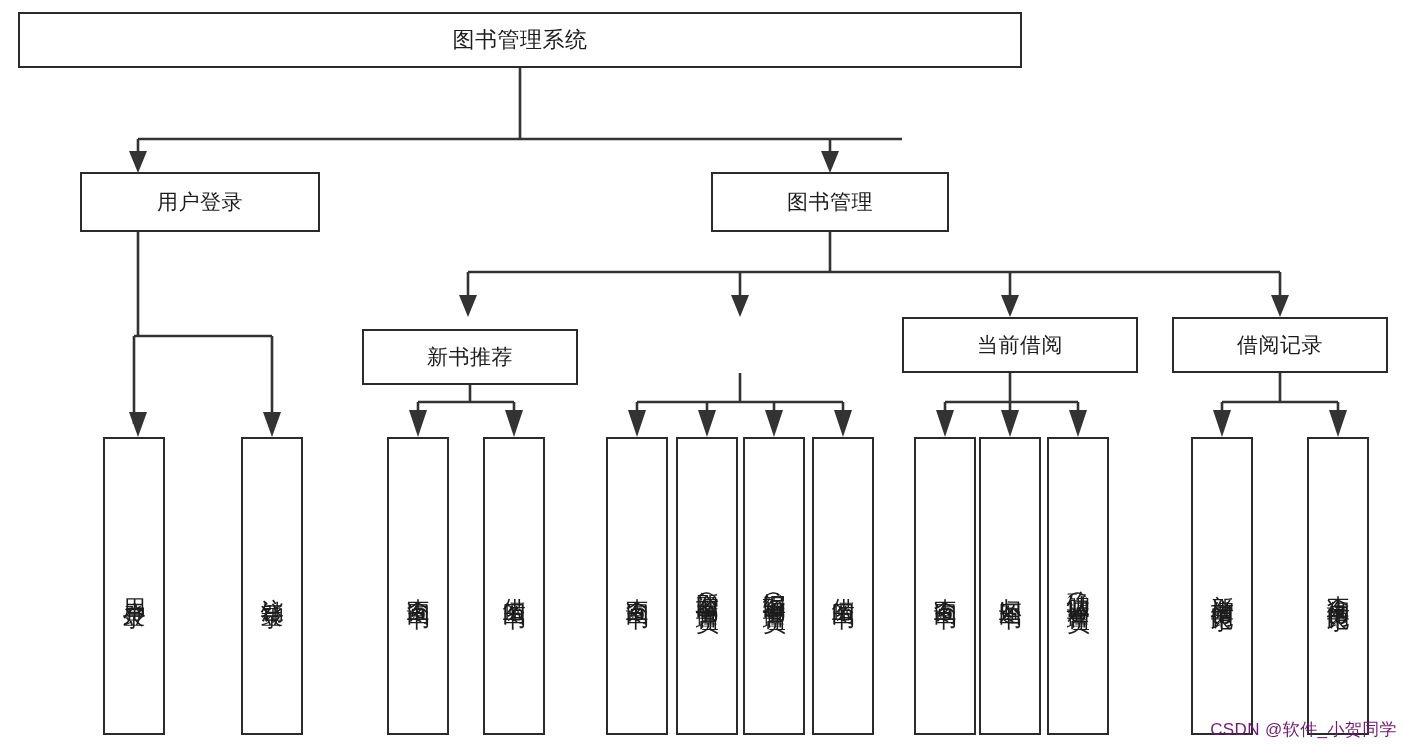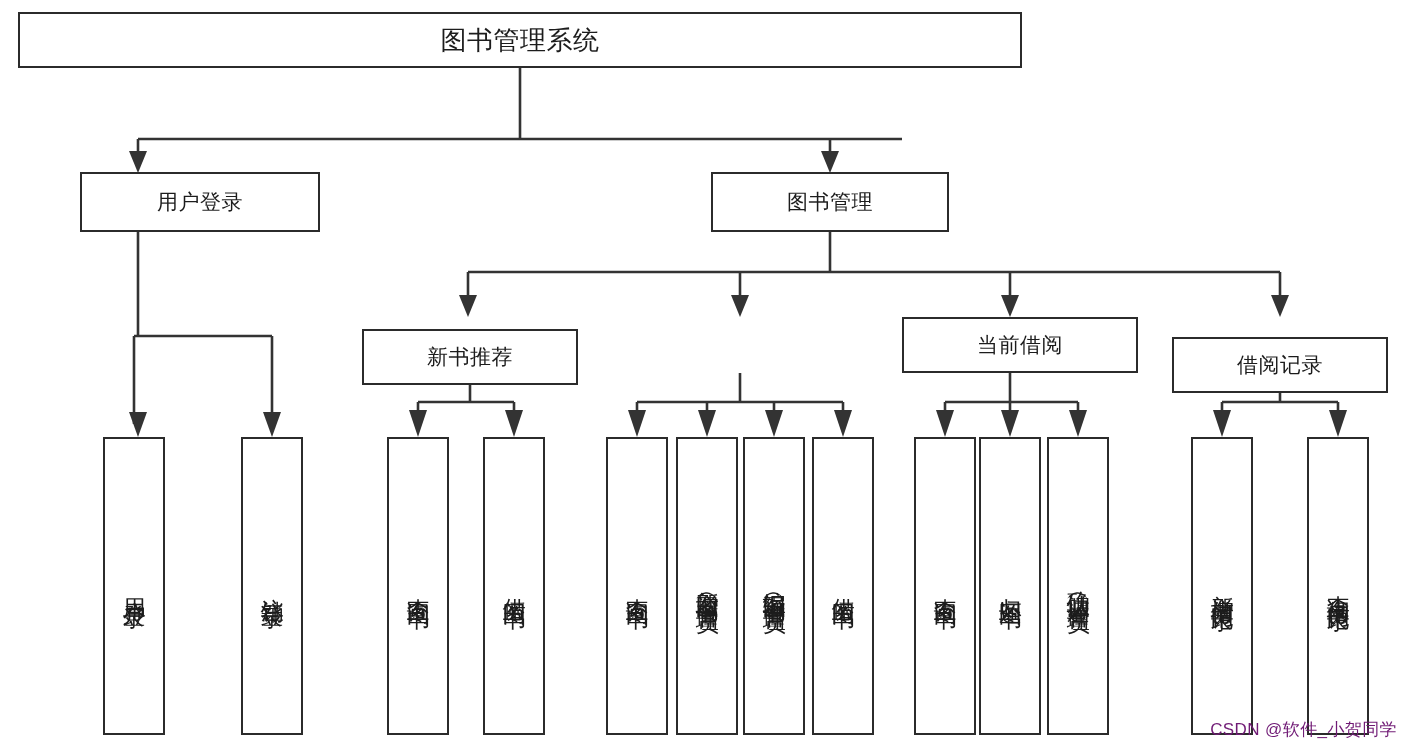--- a/index.html
+++ b/index.html
@@ -38,21 +38,21 @@
     display: block;
     text-align: center;
     line-height: 1.18;
     white-space: pre;
   }
   .node.h .label {
     font-size: 21px;
     letter-spacing: 0.5px;
   }
   .node.root .label {
-    font-size: 26px;
+    font-size: 22px;
   }
   .node.v {
     align-items: center;
     justify-content: center;
   }
   .node.v .label {
     writing-mode: vertical-rl;
     text-orientation: upright;
     font-size: 23px;
     line-height: 1.28;
@@ -164,21 +164,21 @@
   <div class="node h" style="left:711px; top:172px; width:238px; height:60px;">
     <span class="label">图书管理</span>
   </div>
 
   <div class="node h" style="left:362px; top:317px; width:216px; height:56px;margin-top:12px;">
     <span class="label">新书推荐</span>
   </div>
   <div class="node h" style="left:902px; top:317px; width:236px; height:56px;">
     <span class="label">当前借阅</span>
   </div>
-  <div class="node h" style="left:1172px; top:317px; width:216px; height:56px;margin-top:20px;">
+  <div class="node h" style="left:1172px; top:317px; width:216px; height:56px;">
     <span class="label">借阅记录</span>
   </div>
 
   <div class="node v" style="left:103px; top:437px; width:62px; height:298px;">
     <span class="label">用户登录</span>
   </div>
   <div class="node v" style="left:241px; top:437px; width:62px; height:298px;">
     <span class="label">注销登录</span>
   </div>
 

